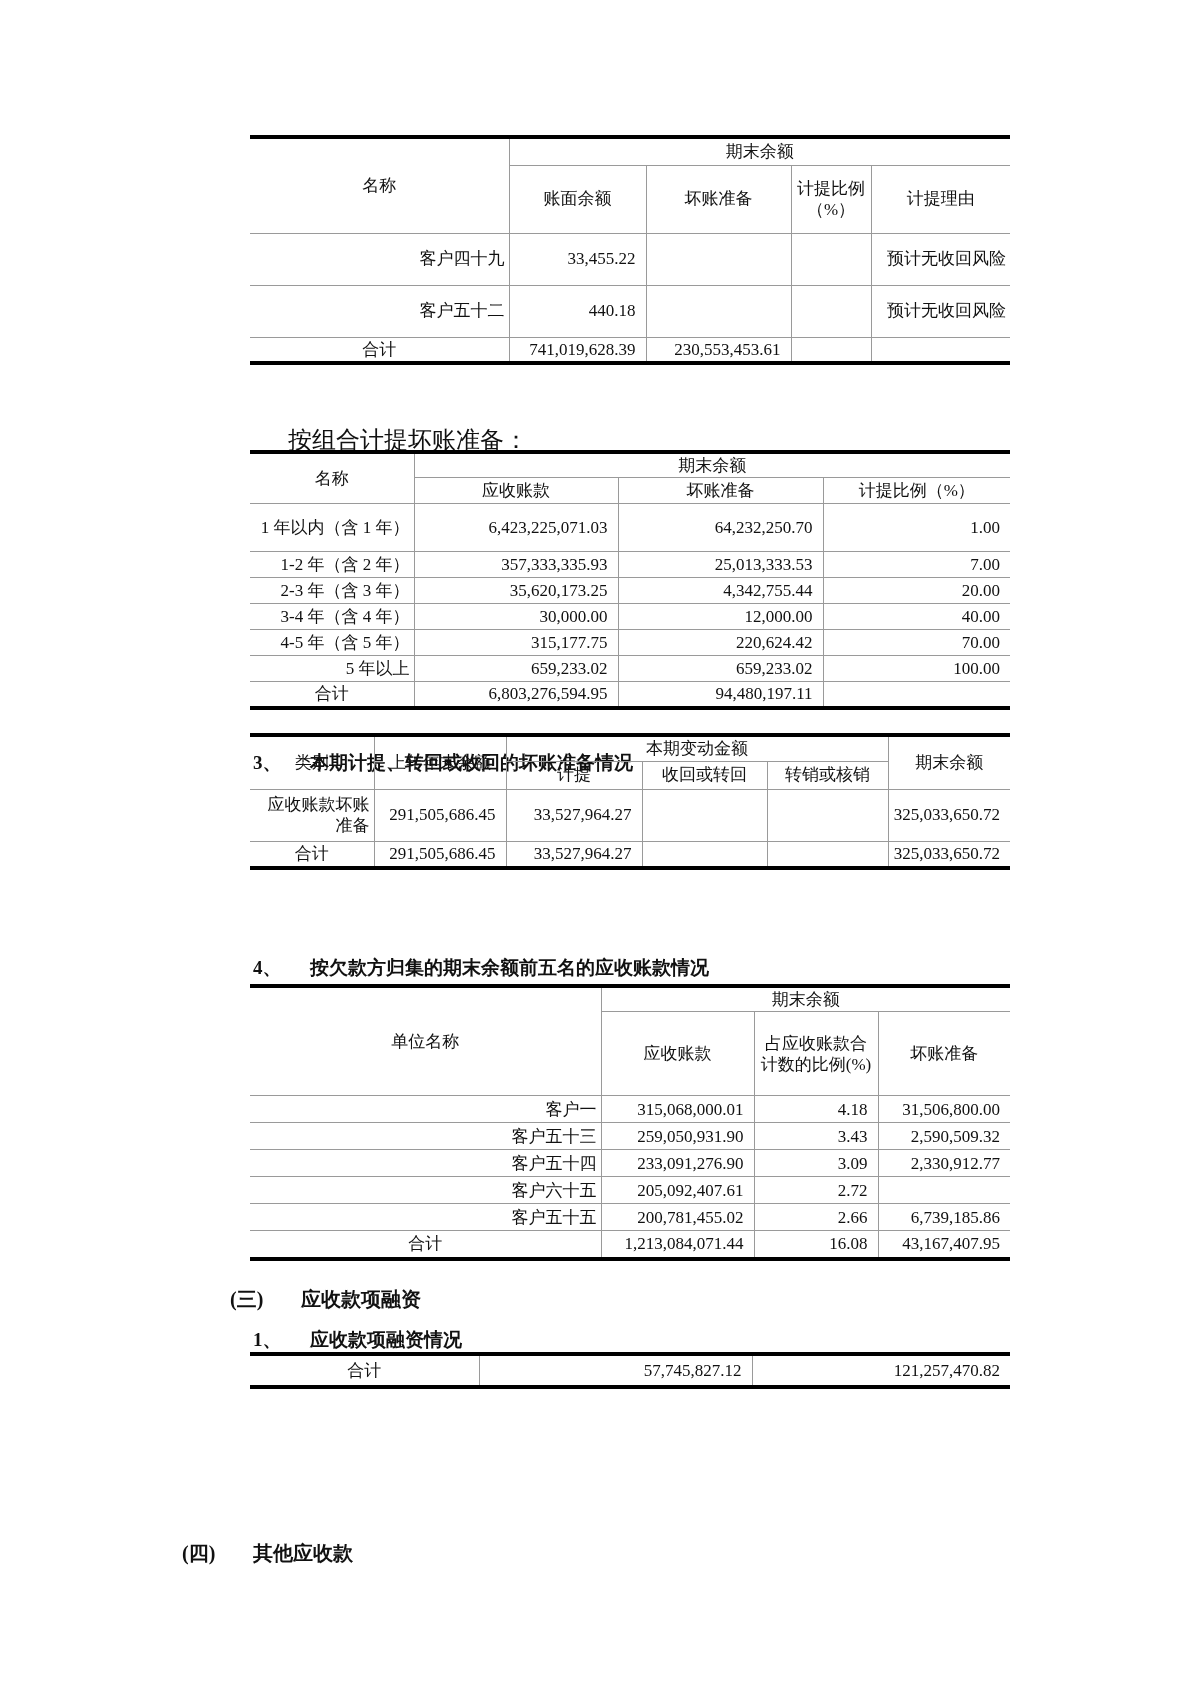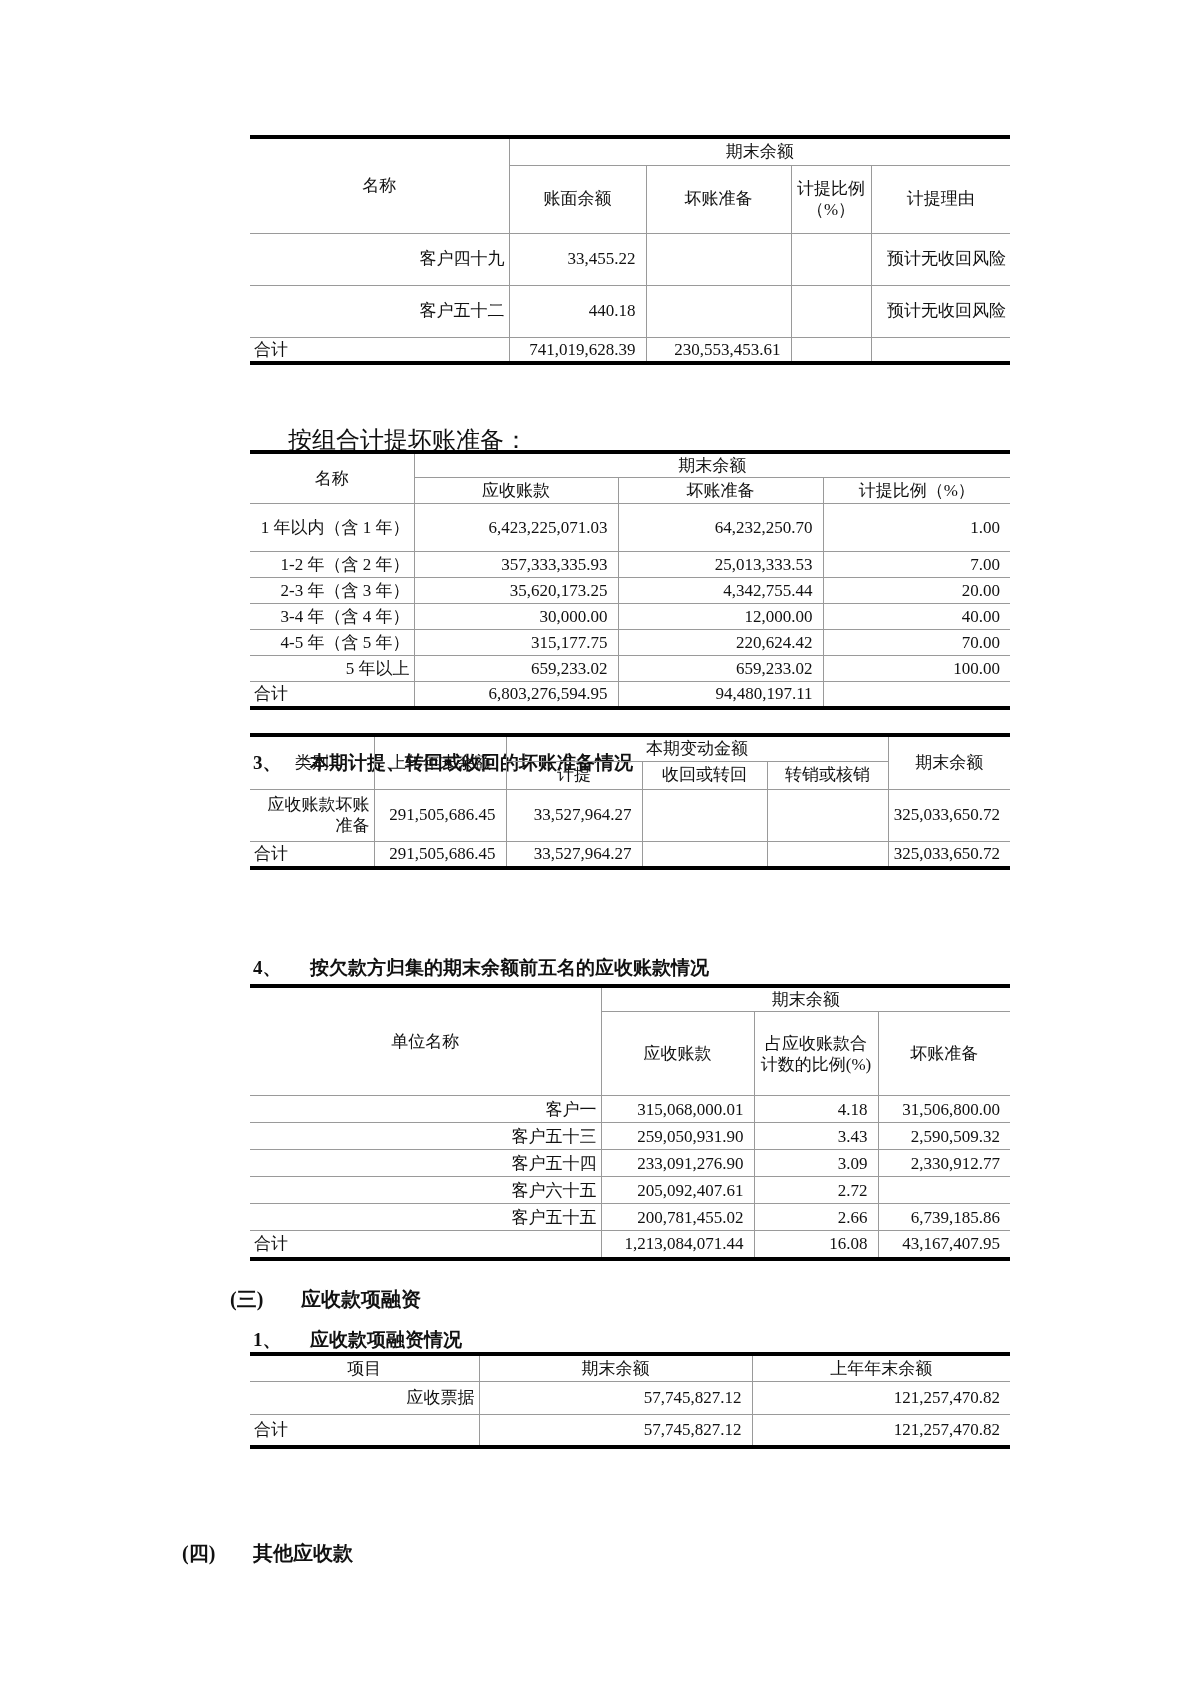--- a/index.html
+++ b/index.html
@@ -23,21 +23,21 @@
     border-bottom:4px solid #000;
   }
   .tbl td{
     border:1px solid #9a9a9a;
     vertical-align:middle;
     padding:1px 4px;
     overflow:hidden;
   }
   .tbl tr td:first-child{border-left:none;}
   .tbl tr td:last-child{border-right:none;}
-  .c{}
+  .c{text-align:center;}
   .l{text-align:right;padding-left:8px !important;}
   .r{text-align:right;padding-right:10px !important;}
   .hd{text-align:center;}
   .note{
     position:absolute;left:288px;top:424px;
     font-size:24px;
   }
   .sec{
     position:absolute;
     font-weight:bold;
@@ -277,35 +277,25 @@
     <span class="num num-w57">1、</span><span>应收款项融资情况</span>
   </div>
 
   <table class="tbl" style="top:1352px;">
     <colgroup>
         <col style="width:229px">
         <col style="width:273px">
         <col style="width:258px">
       </colgroup>
     <tbody>
-        <tr style="height:27px">
-      <td class="hd">项目</td>
-      <td class="hd">期末余额</td>
-      <td class="hd">上年年末余额</td>
-    </tr>
     <tr style="height:33px">
-      <td class="l">应收票据</td>
+      <td class="c">合计</td>
       <td class="r">57,745,827.12</td>
       <td class="r">121,257,470.82</td>
     </tr>
-    <tr style="height:33px">
-      <td class="c">合计</td>
-      <td class="r">57,745,827.12</td>
-      <td class="r">121,257,470.82</td>
-    </tr>
   </tbody>
     </table>
 
   <div class="sec sec-big" style="left:182px;top:1512px;margin-top:28px;">
     <span class="num num-w71">(四)</span><span>其他应收款</span>
   </div>
 
 
 </div>
 

